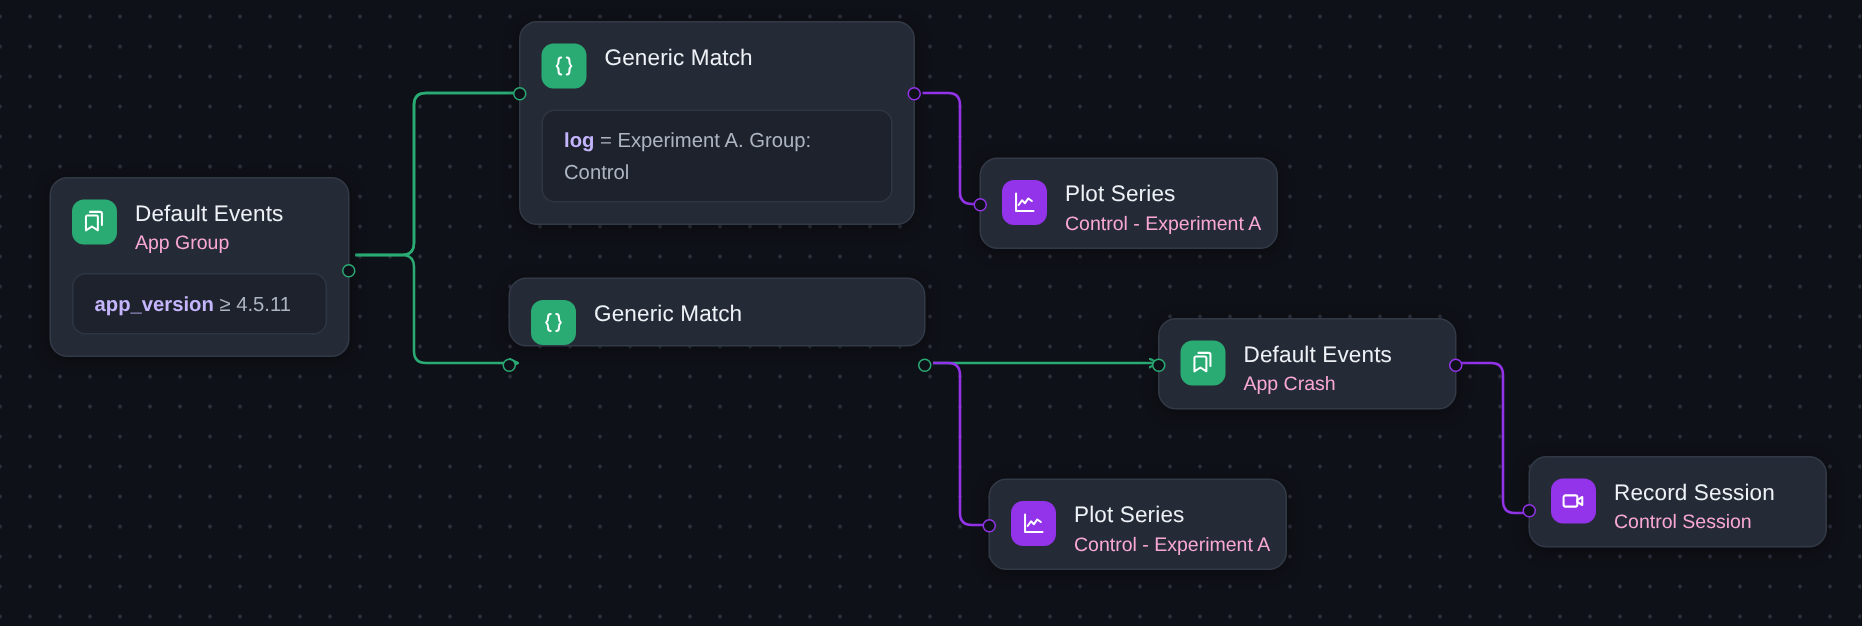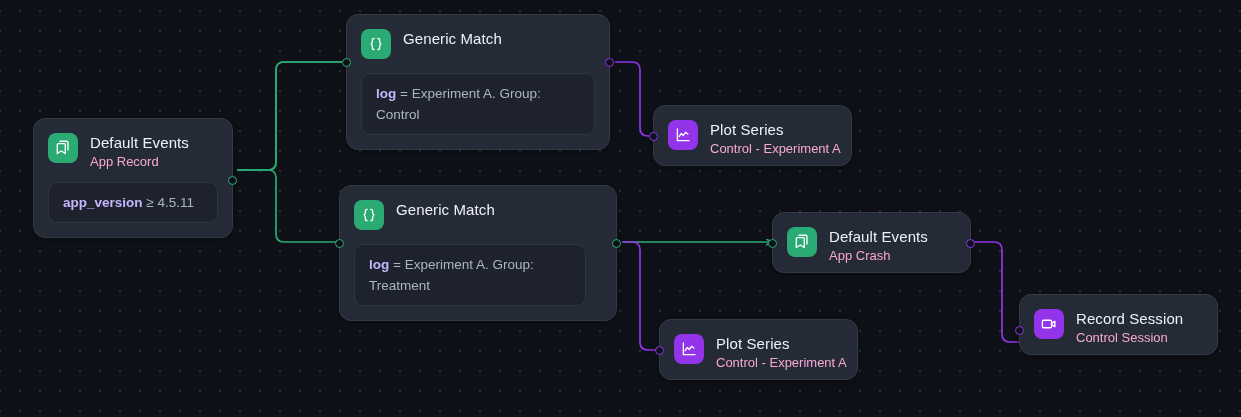--- a/index.html
+++ b/index.html
@@ -136,21 +136,21 @@
   <div class="node" style="left:33px; top:118px; width:200px;">
     <div class="node-head">
       <span class="node-icon green">
         <svg width="18" height="18" viewBox="0 0 24 24" fill="none" stroke="#ffffff" stroke-width="1.8" stroke-linecap="round" stroke-linejoin="round">
           <path d="M8 3h9a1.6 1.6 0 0 1 1.6 1.6v10"></path>
           <path d="M5.6 6.2h8.2a1.2 1.2 0 0 1 1.2 1.2V19.4l-5.3-3.4-5.3 3.4V7.4a1.2 1.2 0 0 1 1.2-1.2z"></path>
         </svg>
       </span>
       <span class="node-titles">
         <span class="node-title">Default Events</span>
-        <span class="node-sub">App Record</span>
+        <span class="node-sub">App Group</span>
       </span>
     </div>
     <div class="cond-chip centered">
       <span class="k">app_version</span><span> ≥ 4.5.11</span>
     </div>
     <span class="port out" style="right:-5px; top:48%;"></span>
   </div>
 
   <div class="node" style="left:346px; top:14px; width:264px;">
     <div class="node-head">
@@ -176,23 +176,20 @@
       <span class="node-icon green">
         <svg width="18" height="18" viewBox="0 0 24 24" fill="none" stroke="#ffffff" stroke-width="1.8" stroke-linecap="round" stroke-linejoin="round">
           <path d="M9.5 4.5c-2 0-2.3 1-2.3 2.6 0 1.6.2 3.4-1.7 4.9 1.9 1.5 1.7 3.3 1.7 4.9 0 1.6.3 2.6 2.3 2.6"></path>
           <path d="M14.5 4.5c2 0 2.3 1 2.3 2.6 0 1.6-.2 3.4 1.7 4.9-1.9 1.5-1.7 3.3-1.7 4.9 0 1.6-.3 2.6-2.3 2.6"></path>
         </svg>
       </span>
       <span class="node-titles">
         <span class="node-title">Generic Match</span>
       </span>
     </div>
-    <div class="cond-chip" style="margin-top:14px; width:232px; box-sizing:border-box;">
-      <span class="k">log</span><span> = Experiment A. Group: Treatment</span>
-    </div>
     <span class="port in" style="left:-5px; top:53px;"></span>
     <span class="port out" style="right:-5px; top:53px;"></span>
   </div>
 
   <div class="node compact" style="left:653px; top:105px; width:199px; height:61px;">
     <div class="node-head">
       <span class="node-icon purple">
         <svg width="18" height="18" viewBox="0 0 24 24" fill="none" stroke="#ffffff" stroke-width="1.8" stroke-linecap="round" stroke-linejoin="round">
           <path d="M4.5 4v15.5h15.5"></path>
           <path d="M6.8 14.2l3-4.2 2.6 2.6 3-4.2 3.1 2.3"></path>
@@ -232,21 +229,21 @@
         </svg>
       </span>
       <span class="node-titles">
         <span class="node-title">Plot Series</span>
         <span class="node-sub">Control - Experiment A</span>
       </span>
     </div>
     <span class="port in purple" style="left:-5px; top:26px;"></span>
   </div>
 
-  <div class="node compact" style="left:1019px; top:294px; width:199px; height:61px;">
+  <div class="node compact" style="left:1019px; top:304px; width:199px; height:61px;">
     <div class="node-head">
       <span class="node-icon purple">
         <svg width="18" height="18" viewBox="0 0 24 24" fill="none" stroke="#ffffff" stroke-width="1.8" stroke-linecap="round" stroke-linejoin="round">
           <rect x="3.2" y="7" width="12.2" height="10" rx="1.6"></rect>
           <path d="M15.4 11.2l4.4-2.8v7.2l-4.4-2.8z"></path>
         </svg>
       </span>
       <span class="node-titles">
         <span class="node-title">Record Session</span>
         <span class="node-sub">Control Session</span>

